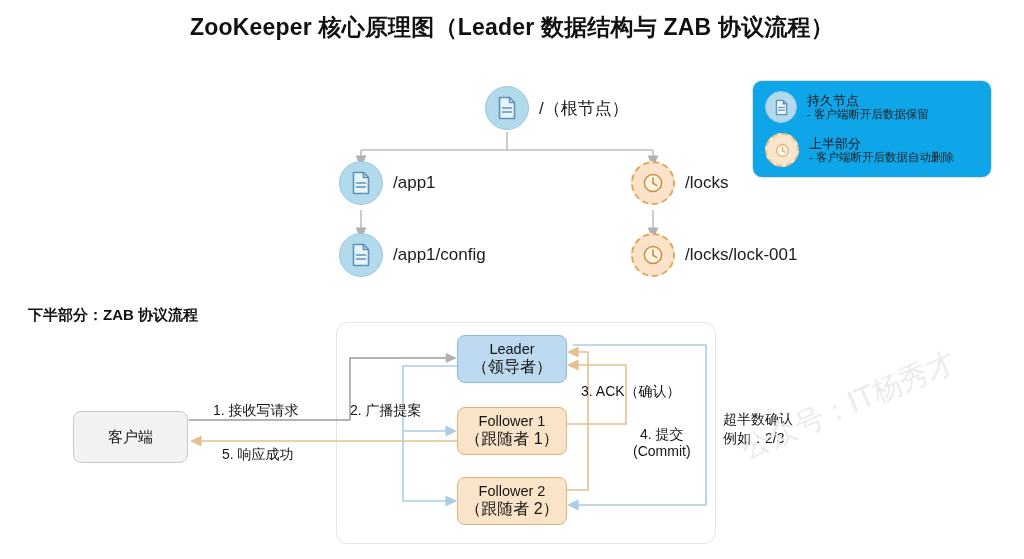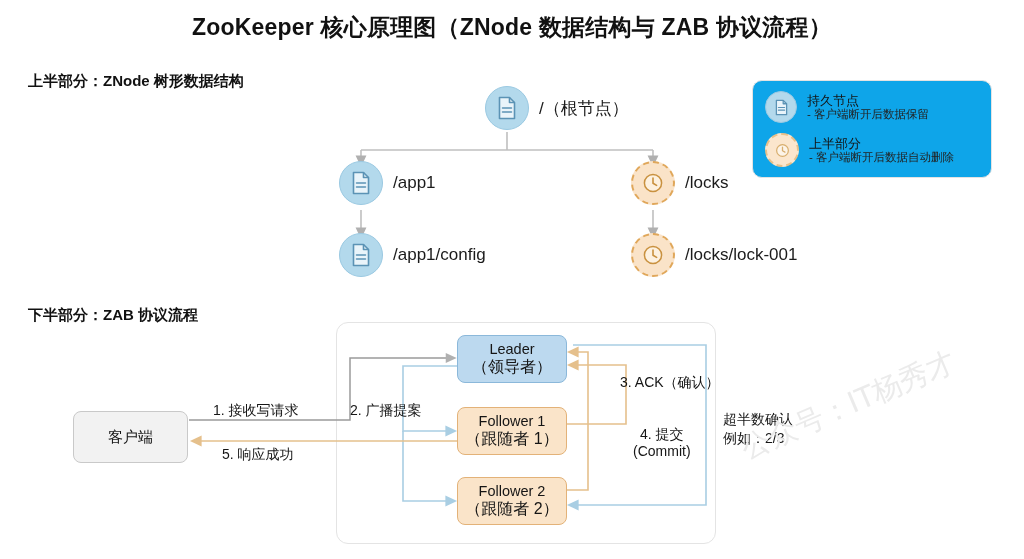--- a/index.html
+++ b/index.html
@@ -80,43 +80,42 @@
     background:#f2f2f2;border:1px solid #c9c9c9;border-radius:8px;
     display:flex;align-items:center;justify-content:center;
     font-size:15px;color:#151515;box-sizing:border-box;
   }
 
   
   .arrow-label{font-size:14px;color:#151515;white-space:nowrap;line-height:1.2;}
   #lbl-1{left:213px;top:402px;}
   #lbl-5{left:222px;top:446px;}
   #lbl-2{left:350px;top:402px;}
-  #lbl-3{left:581px;top:374px;margin-left:39px;}
+  #lbl-3{left:581px;top:383px;}
   #lbl-4{left:633px;top:426px;text-align:center;}
   #lbl-quorum{left:723px;top:410px;line-height:1.35;}
 
   
   svg.layer{position:absolute;left:0;top:0;width:1024px;height:559px;pointer-events:none;}
 
   
   #watermark{
     left:735px;top:432px;
     font-size:29px;color:#ebebeb;white-space:nowrap;
     transform:rotate(-23deg);transform-origin:left top;
     font-family:"DejaVu Sans",sans-serif;
   }
 </style>
 </head>
 <body>
 
 <div id="root">
 
-  <div class="abs title">ZooKeeper 核心原理图（ZNode 数据结构与 ZAB 协议流程）</div>
-
-  <div class="abs section-label" id="sec-top">上半部分：ZNode 树形数据结构</div>
+  <div class="abs title">ZooKeeper 核心原理图（Leader 数据结构与 ZAB 协议流程）</div>
+
   <div class="abs section-label" id="sec-bottom">下半部分：ZAB 协议流程</div>
 
   <svg class="layer">
     <defs>
       <marker id="ar-gray" markerWidth="9" markerHeight="9" refX="4" refY="4.2" orient="auto">
         <path d="M0.5,0.8 L7.8,4.2 L0.5,7.6 z" fill="#b0b0b0"></path>
       </marker>
       <marker id="ar-blue" markerWidth="9" markerHeight="9" refX="4" refY="4.2" orient="auto">
         <path d="M0.5,0.8 L7.8,4.2 L0.5,7.6 z" fill="#a9cee3"></path>
       </marker>

